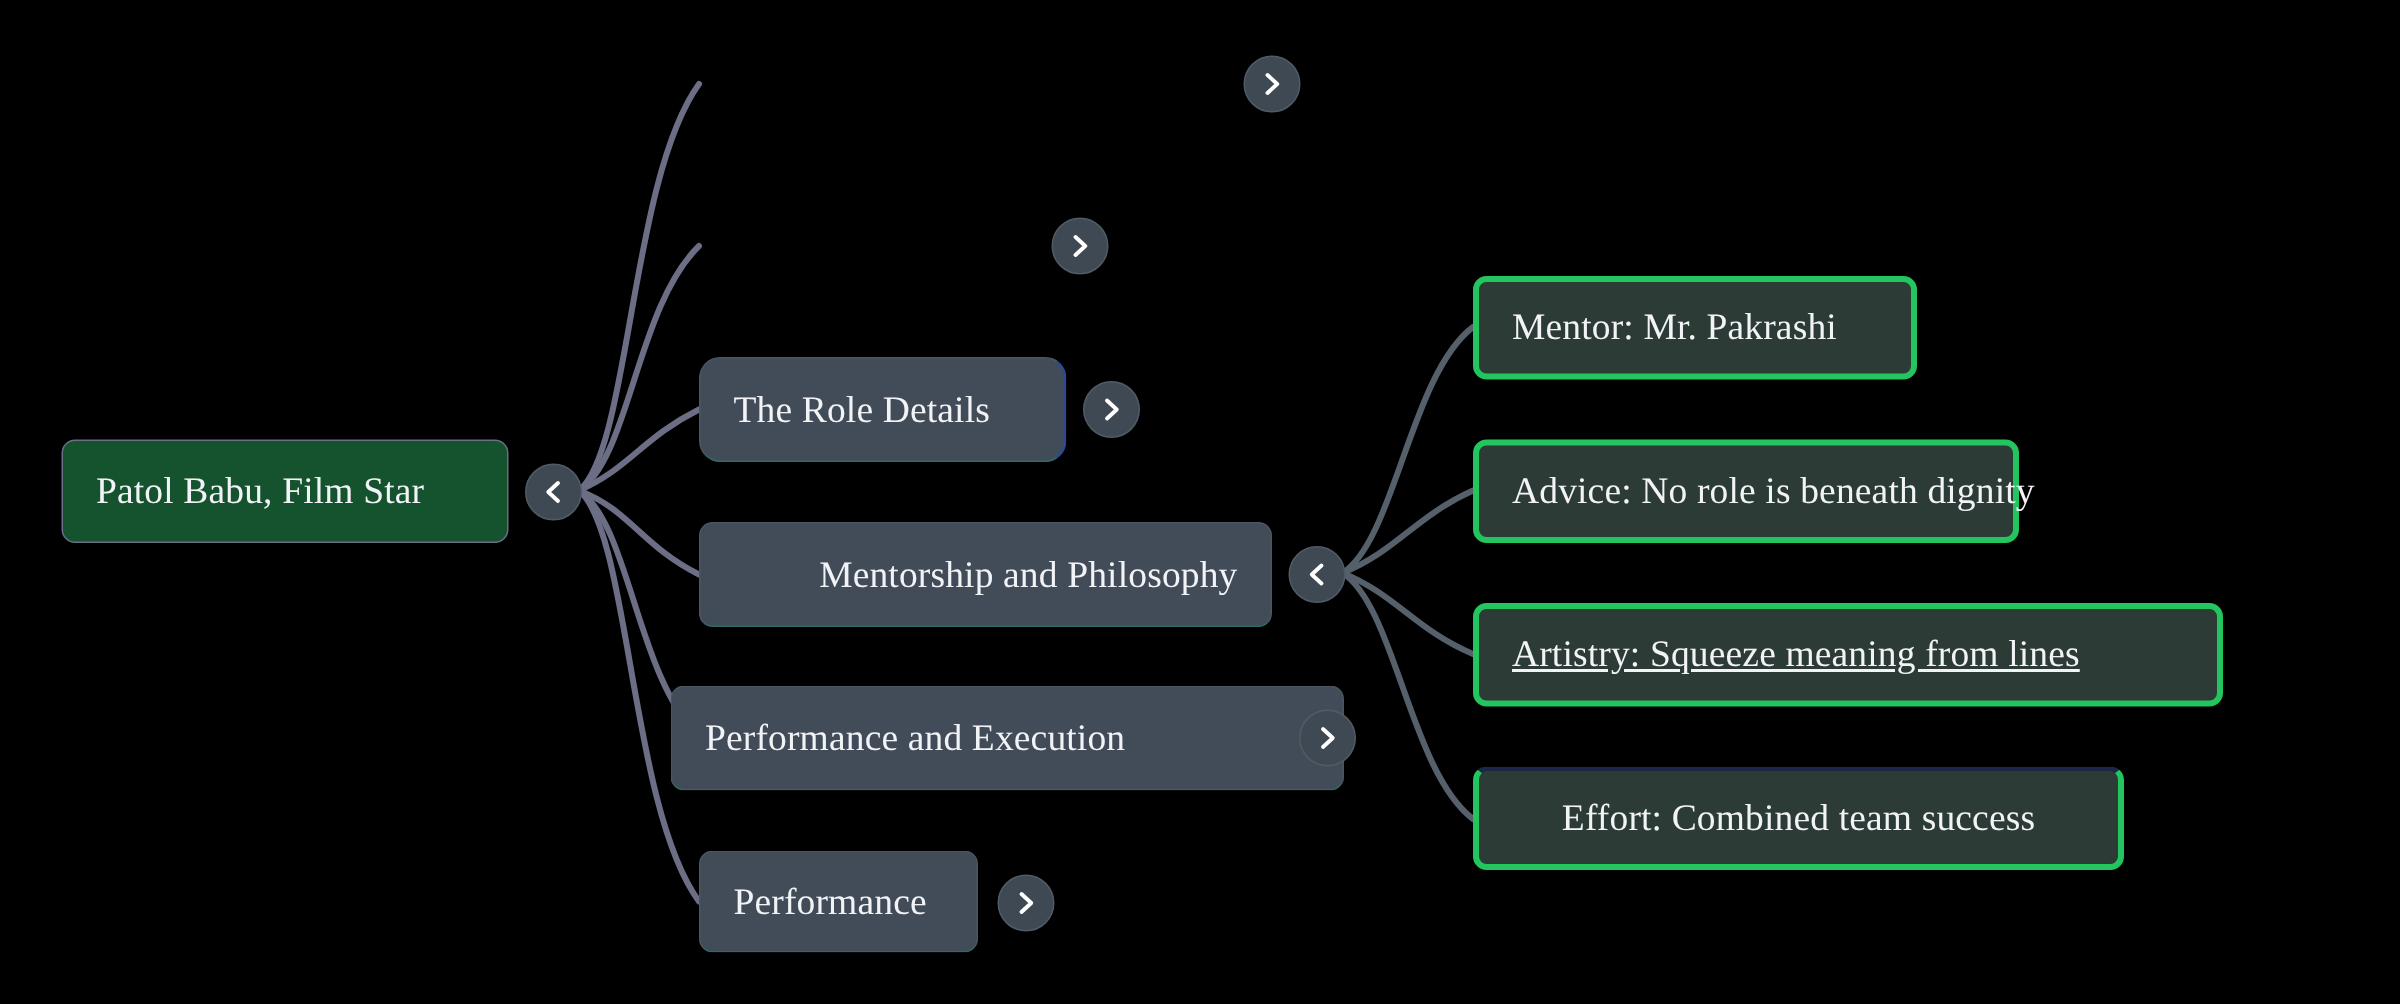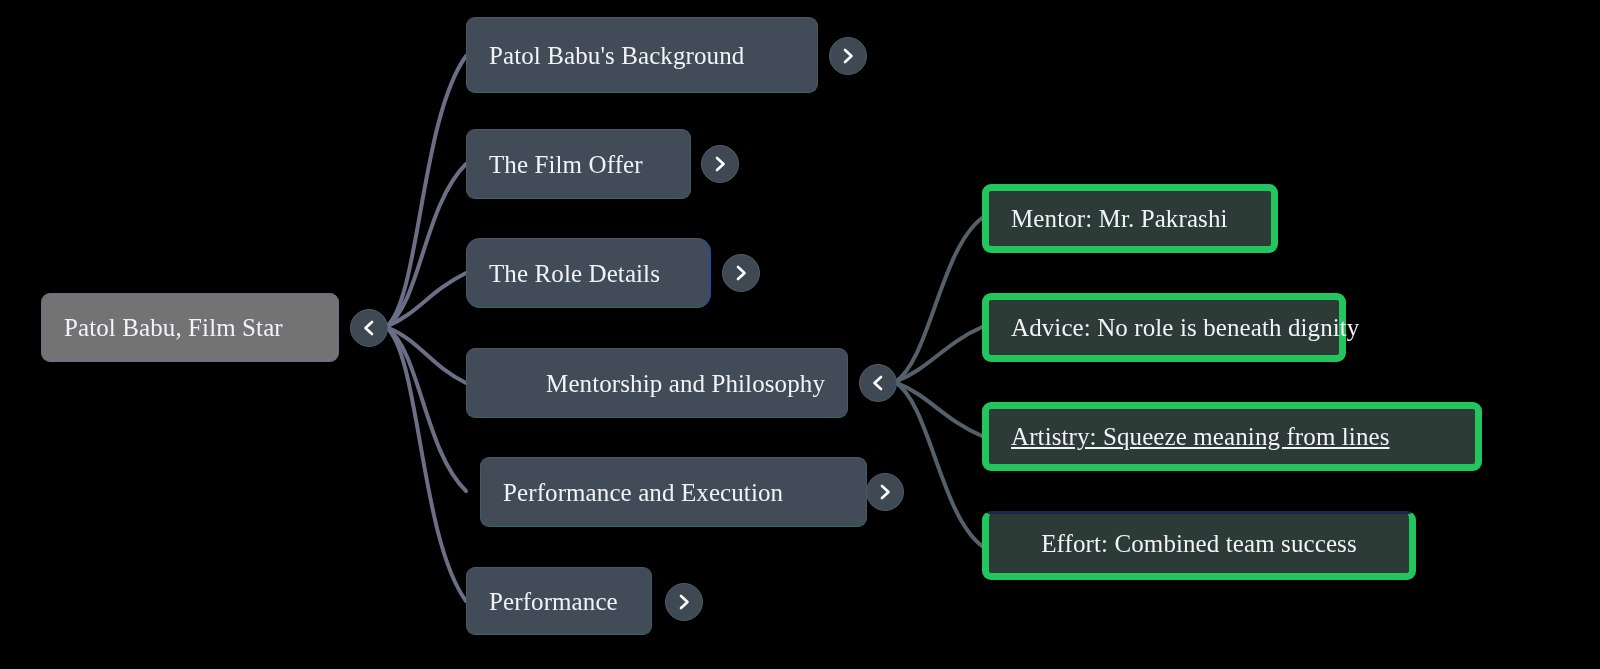--- a/index.html
+++ b/index.html
@@ -30,36 +30,36 @@
     align-items: center;
     border-radius: 9px;
     color: #f2f3f7;
     font-size: 25px;
     line-height: 1;
     white-space: nowrap;
     padding: 0 22px;
     letter-spacing: 0.1px;
   }
   .node-root {
-    background: #737373;
+    background: #14532d;
     border: 1px solid #6a6e88;
   }
   .node-branch {
     background: #424c58;
     border: 1px solid #4c5662;
     border-bottom-color: #2e6b66;
   }
   .node-branch.accent-right {
     border-right-color: #2b4a8f;
     border-right-width: 2px;
     border-radius: 14px;
   }
   .node-leaf {
     background: #2c3b35;
-    border: 7px solid #22c55e;
+    border: 4px solid #22c55e;
   }
   .node-leaf.accent-top {
     border-top-color: #1c2747;
     border-top-width: 3px;
   }
   .toggle {
     position: absolute;
     width: 36px;
     height: 36px;
     border-radius: 50%;
@@ -96,32 +96,26 @@
 
   <div class="node node-root" style="left:41px; top:293px; width:298px; height:69px;">
     <span>Patol Babu, Film Star</span>
   </div>
   <div class="toggle" style="left:350px; top:309px;">
     <svg width="18" height="18" viewBox="0 0 18 18">
       <path d="M 12 3 L 5.5 9 L 12 15" fill="none" stroke="#ffffff" stroke-width="2.6" stroke-linecap="round" stroke-linejoin="round"></path>
     </svg>
   </div>
 
-  <div class="node node-branch" style="left:466px; top:17px; width:352px; height:76px;">
-    <span>Patol Babu's Background</span>
-  </div>
   <div class="toggle" style="left:829px; top:37px;">
     <svg width="18" height="18" viewBox="0 0 18 18">
       <path d="M 6 3 L 12.5 9 L 6 15" fill="none" stroke="#ffffff" stroke-width="2.6" stroke-linecap="round" stroke-linejoin="round"></path>
     </svg>
   </div>
 
-  <div class="node node-branch" style="left:466px; top:129px; width:225px; height:70px;">
-    <span>The Film Offer</span>
-  </div>
   <div class="toggle" style="left:701px; top:145px;">
     <svg width="18" height="18" viewBox="0 0 18 18">
       <path d="M 6 3 L 12.5 9 L 6 15" fill="none" stroke="#ffffff" stroke-width="2.6" stroke-linecap="round" stroke-linejoin="round"></path>
     </svg>
   </div>
 
   <div class="node node-branch accent-right" style="left:466px; top:238px; width:245px; height:70px;">
     <span>The Role Details</span>
   </div>
   <div class="toggle" style="left:722px; top:254px;">
@@ -132,21 +126,21 @@
 
   <div class="node node-branch" style="left:466px; top:348px; width:382px; height:70px;justify-content:flex-end;">
     <span>Mentorship and Philosophy</span>
   </div>
   <div class="toggle" style="left:859px; top:364px;">
     <svg width="18" height="18" viewBox="0 0 18 18">
       <path d="M 12 3 L 5.5 9 L 12 15" fill="none" stroke="#ffffff" stroke-width="2.6" stroke-linecap="round" stroke-linejoin="round"></path>
     </svg>
   </div>
 
-  <div class="node node-branch" style="left:480px; top:457px; width:387px; height:70px;">
+  <div class="node node-branch" style="left:447px; top:457px; width:449px; height:70px;">
     <span>Performance and Execution</span>
   </div>
   <div class="toggle" style="left:866px; top:473px;">
     <svg width="18" height="18" viewBox="0 0 18 18">
       <path d="M 6 3 L 12.5 9 L 6 15" fill="none" stroke="#ffffff" stroke-width="2.6" stroke-linecap="round" stroke-linejoin="round"></path>
     </svg>
   </div>
 
   <div class="node node-branch" style="left:466px; top:567px; width:186px; height:68px;">
     <span>Performance</span>

